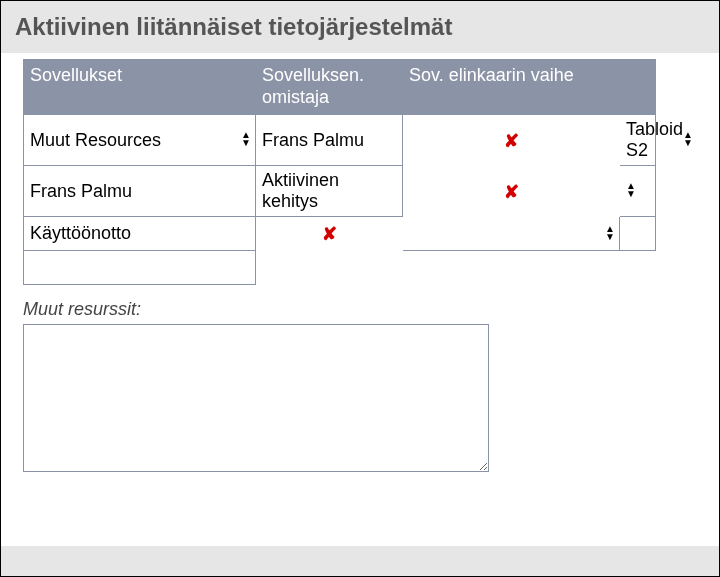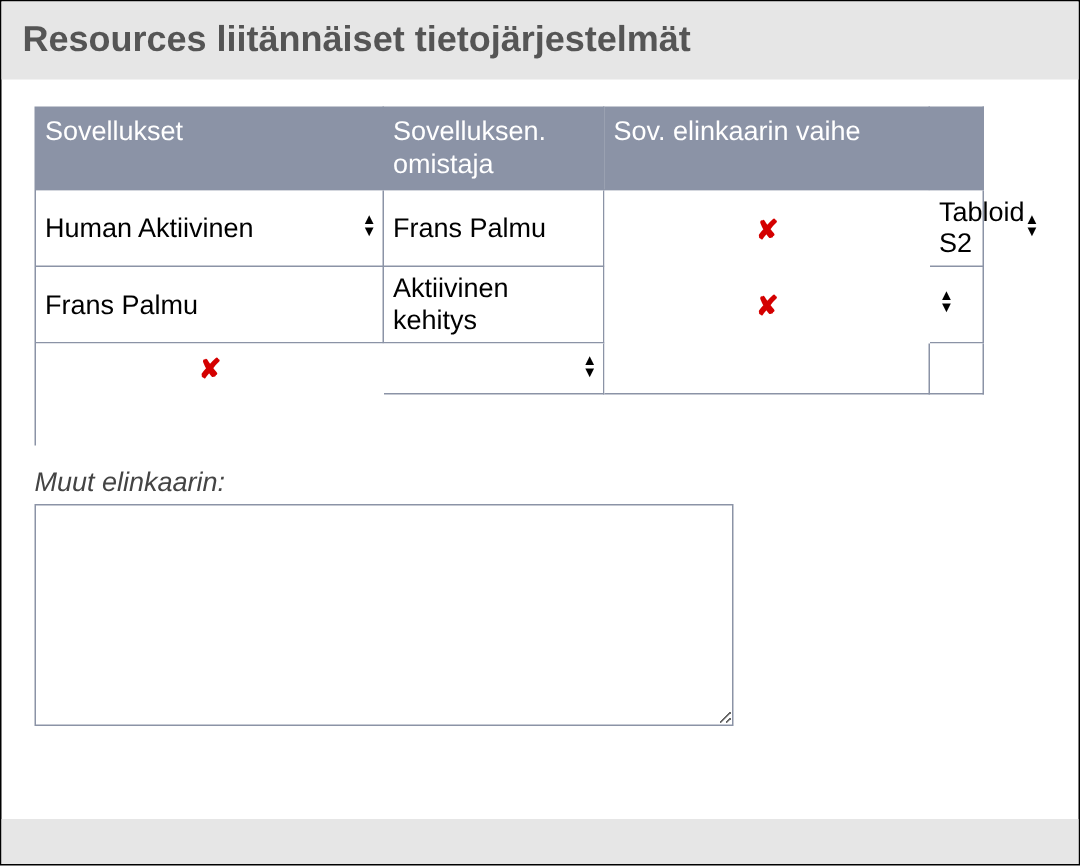--- a/index.html
+++ b/index.html
@@ -19,21 +19,21 @@
     background: #e6e6e6;
     padding: 12px 14px;
   }
   .header-bar h1 {
     margin: 0;
     font-size: 24px;
     font-weight: bold;
     color: #555;
   }
   .content {
-    padding: 18px 22px 0 22px;
+    padding: 6px 22px 0 22px;
   }
   .tbl {
     display: grid;
     grid-template-columns: 232px 147px 217px 36px;
     border-left: 1px solid #8b93a6;
   }
   .th {
     background: #8b93a6;
     color: #fff;
     font-size: 18px;
@@ -109,34 +109,34 @@
     height: 30px;
     background: #e6e6e6;
   }
 </style>
 </head>
 <body>
 
 <div class="window">
 
   <div class="header-bar">
-    <h1>Resources liitännäiset tietojärjestelmät</h1>
+    <h1>Aktiivinen liitännäiset tietojärjestelmät</h1>
   </div>
 
   <div class="content">
 
     <div class="tbl">
 
       <div class="th">Sovellukset</div>
       <div class="th">Sovelluksen. omistaja</div>
       <div class="th">Sov. elinkaarin vaihe</div>
       <div class="th"></div>
 
       <div class="td sel-cell">
-        <span>Human Aktiivinen</span>
+        <span>Muut Resources</span>
         <span class="arrows">
             <span>▲</span>
             <span>▼</span>
           </span>
       </div>
       <div class="td">Frans Palmu</div>
       <div class="td td-action">
         <span class="x-icon">✘</span>
       </div>
 
@@ -152,35 +152,36 @@
       <div class="td td-action">
         <span class="x-icon">✘</span>
       </div>
 
       <div class="td sel-cell">
         <span class="arrows">
             <span>▲</span>
             <span>▼</span>
           </span>
       </div>
+      <div class="td">Käyttöönotto</div>
       <div class="td td-action">
         <span class="x-icon">✘</span>
       </div>
 
       <div class="td sel-cell">
         <span></span>
         <span class="arrows">
             <span>▲</span>
             <span>▼</span>
           </span>
       </div>
       <div class="td"></div>
       <div class="td"></div>
       <div class="td td-action"></div>
     </div>
 
-    <div class="other-label">Muut elinkaarin:</div>
+    <div class="other-label">Muut resurssit:</div>
     <textarea class="other" value="" style=""></textarea>
 
   </div>
 
   <div class="footer-bar"></div>
 </div>
 
 </body></html>

